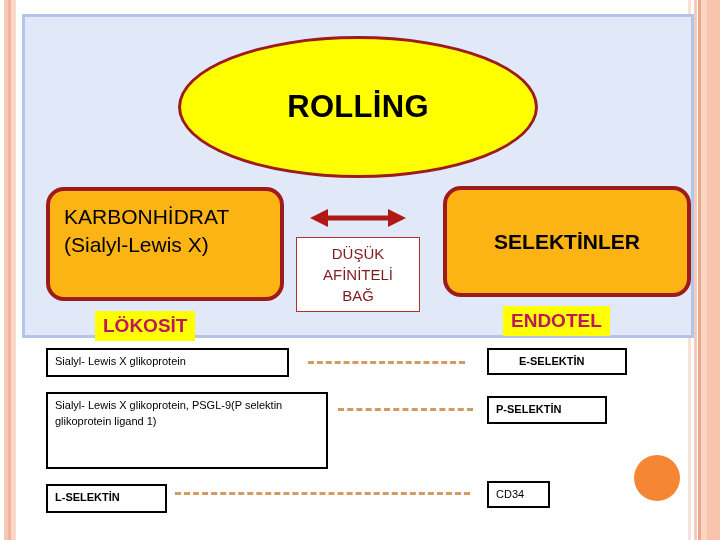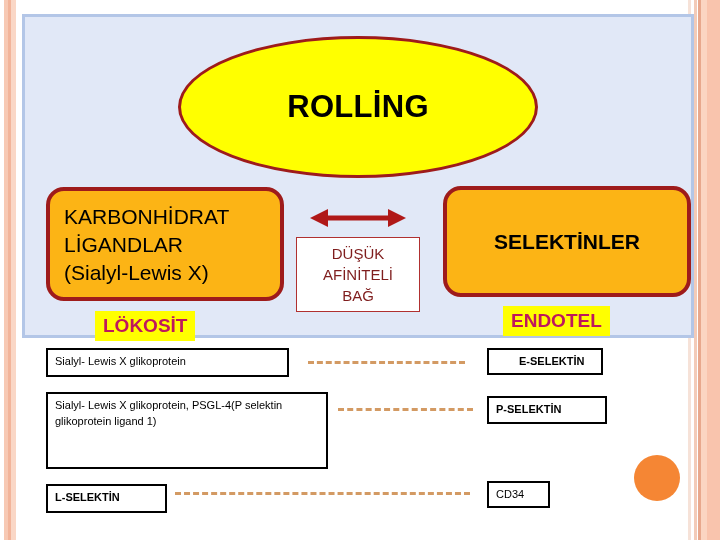--- a/index.html
+++ b/index.html
@@ -161,21 +161,21 @@
     font-size: 11px;
     line-height: 1.45;
     padding: 4px 7px 4px 7px;
   }
   .cell.bold { font-weight: bold; }
 
   .cell-lig1 { left: 46px;  top: 348px; width: 243px; height: 29px; }
   .cell-lig2 { left: 46px;  top: 392px; width: 282px; height: 77px; }
   .cell-lig3 { left: 46px;  top: 484px; width: 121px; height: 29px; }
 
-  .cell-sel1 { left: 487px; top: 348px; width: 116px; height: 27px; padding-left: 30px; }
+  .cell-sel1 { left: 487px; top: 348px; width: 140px; height: 27px; padding-left: 30px; }
   .cell-sel2 { left: 487px; top: 396px; width: 120px; height: 28px; }
   .cell-sel3 { left: 487px; top: 481px; width: 63px;  height: 27px; }
 
   
   .dash {
     position: absolute;
     height: 0;
     border-top: 3px dashed #d39a63;
   }
   .dash-1 { left: 308px; top: 361px; width: 157px; }
@@ -207,21 +207,20 @@
 <div class="stripe stripe-r5"></div>
 
 <div class="blue-panel"></div>
 
 <div class="title-ellipse">
   <div class="line">ROLLİNG</div>
 </div>
 
 <div class="orange-box box-ligands">
   <div class="l">KARBONHİDRAT</div>
-  <div class="l">LİGANDLAR</div>
   <div class="l normal">(Sialyl-Lewis X)</div>
 </div>
 
 <div class="orange-box box-selectins">
   <div class="l">SELEKTİNLER</div>
 </div>
 
 <div class="arrow-wrap">
   <svg width="96" height="24" viewBox="0 0 96 24" aria-hidden="true">
     <line x1="14" y1="12" x2="82" y2="12" stroke="#b01818" stroke-width="5"></line>
@@ -233,21 +232,21 @@
 <div class="affinity-box">
   <div class="l">DÜŞÜK</div>
   <div class="l">AFİNİTELİ</div>
   <div class="l">BAĞ</div>
 </div>
 
 <div class="hl hl-lokosit">LÖKOSİT</div>
 <div class="hl hl-endotel">ENDOTEL</div>
 
 <div class="cell cell-lig1">Sialyl- Lewis X glikoprotein</div>
-<div class="cell cell-lig2">Sialyl- Lewis X glikoprotein, PSGL-4(P selektin glikoprotein ligand 1)</div>
+<div class="cell cell-lig2">Sialyl- Lewis X glikoprotein, PSGL-9(P selektin glikoprotein ligand 1)</div>
 <div class="cell cell-lig3 bold">L-SELEKTİN</div>
 
 <div class="dash dash-1"></div>
 <div class="dash dash-2"></div>
 <div class="dash dash-3"></div>
 
 <div class="cell cell-sel1 bold">E-SELEKTİN</div>
 <div class="cell cell-sel2 bold">P-SELEKTİN</div>
 <div class="cell cell-sel3">CD34</div>
 

